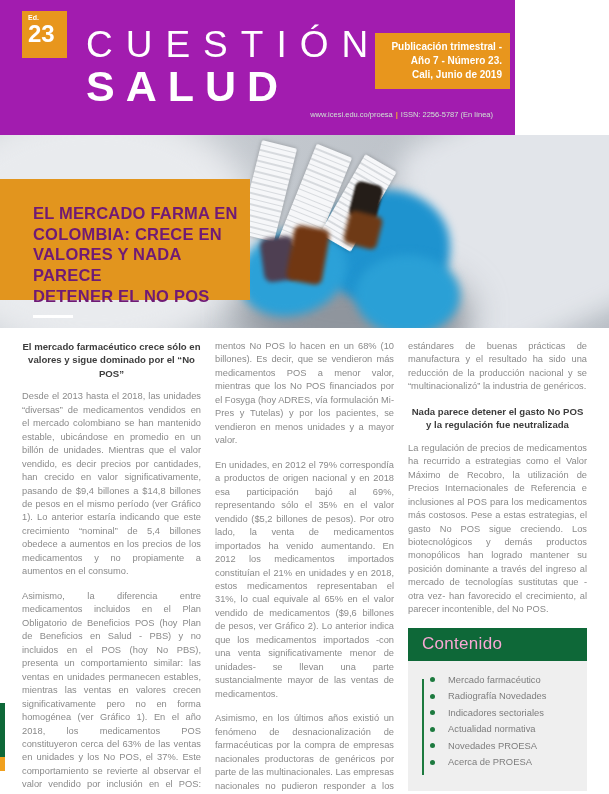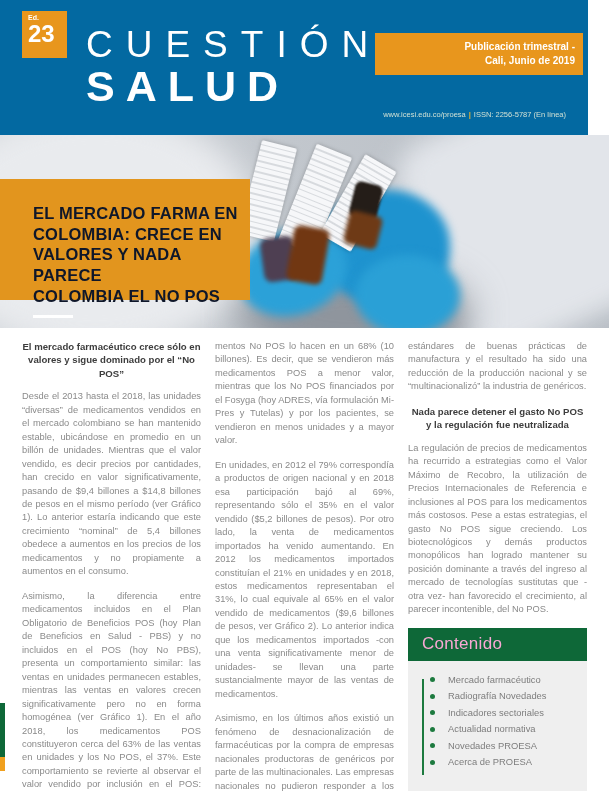--- a/index.html
+++ b/index.html
@@ -1,20 +1,20 @@
 <!DOCTYPE html>
 <html><head>
 <meta charset="utf-8">
 <style>
   html,body{margin:0;padding:0;background:#ffffff;}
   .page{position:relative;width:609px;height:794px;background:#ffffff;overflow:hidden;
         font-family:"Liberation Sans", sans-serif;}
 
   
-  .header{position:absolute;left:0;top:0;width:588px;height:135px;background:#0369a1;}
+  .header{position:absolute;left:0;top:0;width:515px;height:135px;background:#a21caf;}
   .ed-box{position:absolute;left:22px;top:11px;width:45px;height:47px;background:#e8961d;
           color:#fff;padding:3px 0 0 6px;box-sizing:border-box;}
   .ed-label{font-size:7px;font-weight:bold;line-height:1;}
   .ed-number{font-size:24px;font-weight:bold;line-height:1.05;}
   .masthead{position:absolute;left:86px;top:26px;color:#fff;}
   .mast-line1{font-size:37px;font-weight:300;letter-spacing:13px;line-height:1.05;}
   .mast-line2{font-size:43px;font-weight:bold;letter-spacing:11px;line-height:1.0;}
   .pub-box{position:absolute;left:375px;right:5px;top:33px;background:#e8961d;
            padding:7px 8px 7px 13px;color:#fff;font-size:10px;font-weight:bold;line-height:1.4;text-align:right;}
   .url-line{position:absolute;right:22px;top:110px;font-size:7.5px;color:#cfe0d4;}
@@ -40,21 +40,21 @@
               transform:rotate(14deg);filter:blur(1px);}
   .bottle-body2{left:346px;top:78px;width:34px;height:34px;background:#6e3a16;border-radius:6px;
                 transform:rotate(14deg);filter:blur(2px);}
   .card{background:repeating-linear-gradient(#f6f7f9 0px,#f6f7f9 4px,#d7dade 4px,#d7dade 5.5px);
         border-radius:2px;box-shadow:0 0 4px rgba(0,0,0,.25);filter:blur(.6px);}
   .card1{left:250px;top:8px;width:36px;height:96px;transform:rotate(14deg);}
   .card2{left:296px;top:12px;width:38px;height:104px;transform:rotate(22deg);}
   .card3{left:340px;top:22px;width:36px;height:92px;transform:rotate(30deg);}
   .headline-box{position:absolute;left:0;top:44px;width:250px;height:121px;background:#e2951e;
                 box-sizing:border-box;padding:24px 10px 0 33px;z-index:5;}
-  .headline{color:#0f172a;font-weight:bold;font-size:16.5px;line-height:1.25;letter-spacing:.2px;}
+  .headline{color:#701a75;font-weight:bold;font-size:16.5px;line-height:1.25;letter-spacing:.2px;}
   .headline-rule{width:40px;height:3px;background:#fff;margin-top:9px;}
 
   
   .body-area{position:absolute;left:0;top:340px;width:609px;padding:0 22px;box-sizing:border-box;
              display:flex;gap:14px;}
   .col{flex:1 1 0;min-width:0;}
   .col h3{margin:0 0 10px 0;font-size:9.6px;line-height:1.4;color:#3d3d3d;font-weight:bold;text-align:center;}
   .col p{margin:0 0 11px 0;font-size:9.3px;line-height:1.45;color:#8a8a8a;text-align:justify;}
 
   
@@ -81,20 +81,21 @@
     <div class="ed-box">
       <div class="ed-label">Ed.</div>
       <div class="ed-number">23</div>
     </div>
     <div class="masthead">
       <div class="mast-line1">CUESTIÓN</div>
       <div class="mast-line2">SALUD</div>
     </div>
     <div class="pub-box">
       <div>Publicación trimestral -</div>
+      <div>Año 7 - Número 23.</div>
       <div>Cali, Junio de 2019</div>
     </div>
     <div class="url-line">
       <span>www.icesi.edu.co/proesa</span><span class="pipe">|</span><span>ISSN: 2256-5787 (En línea)</span>
     </div>
   </div>
 
   <div class="hero">
     <div class="shape coat-left"></div>
     <div class="shape coat-right"></div>
@@ -108,21 +109,21 @@
     <div class="shape bottle-purple"></div>
     <div class="shape bottle-amber"></div>
     <div class="shape bottle-cap"></div>
     <div class="shape bottle-body2"></div>
 
     <div class="headline-box">
       <div class="headline">
         <div>EL MERCADO FARMA EN</div>
         <div>COLOMBIA: CRECE EN</div>
         <div>VALORES Y NADA PARECE</div>
-        <div>COLOMBIA EL NO POS</div>
+        <div>DETENER EL NO POS</div>
       </div>
       <div class="headline-rule"></div>
     </div>
   </div>
 
   <div class="body-area">
 
     <div class="col">
       <h3>El mercado farmacéutico crece sólo en valores y sigue dominado por el “No POS”</h3>
       <p>Desde el 2013 hasta el 2018, las unidades “diversas” de medicamentos vendidos en el mercado colombiano se han mantenido estable, ubicándose en promedio en un billón de unidades. Mientras que el valor vendido, es decir precios por cantidades, han crecido en valor significativamente, pasando de $9,4 billones a $14,8 billones de pesos en el mismo período (ver Gráfico 1). Lo anterior estaría indicando que este crecimiento “nominal” de 5,4 billones obedece a aumentos en los precios de los medicamentos y no propiamente a aumentos en el consumo.</p>

